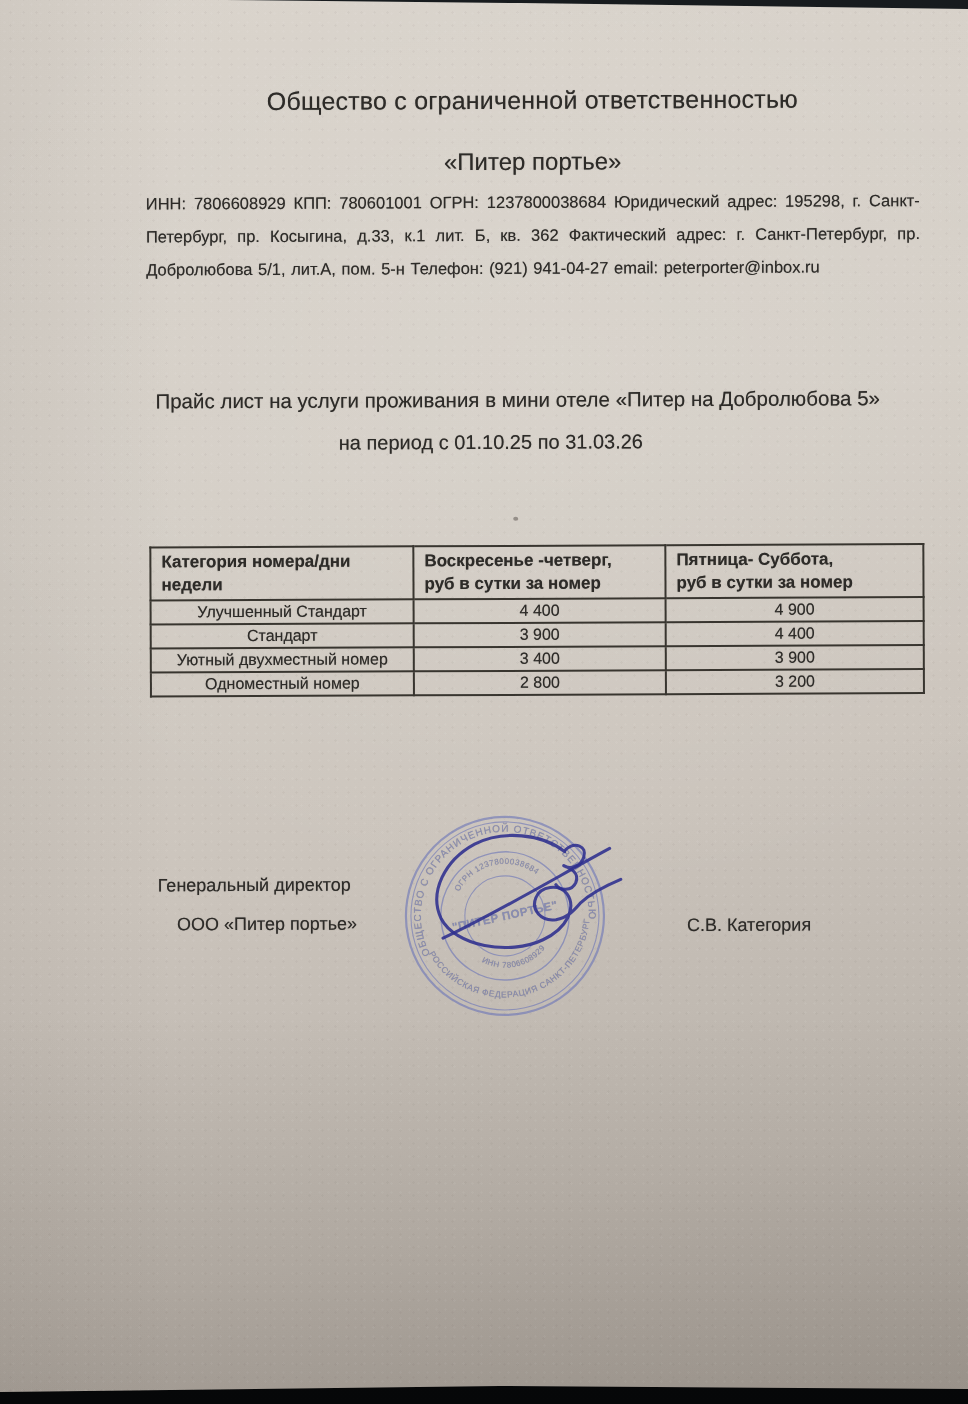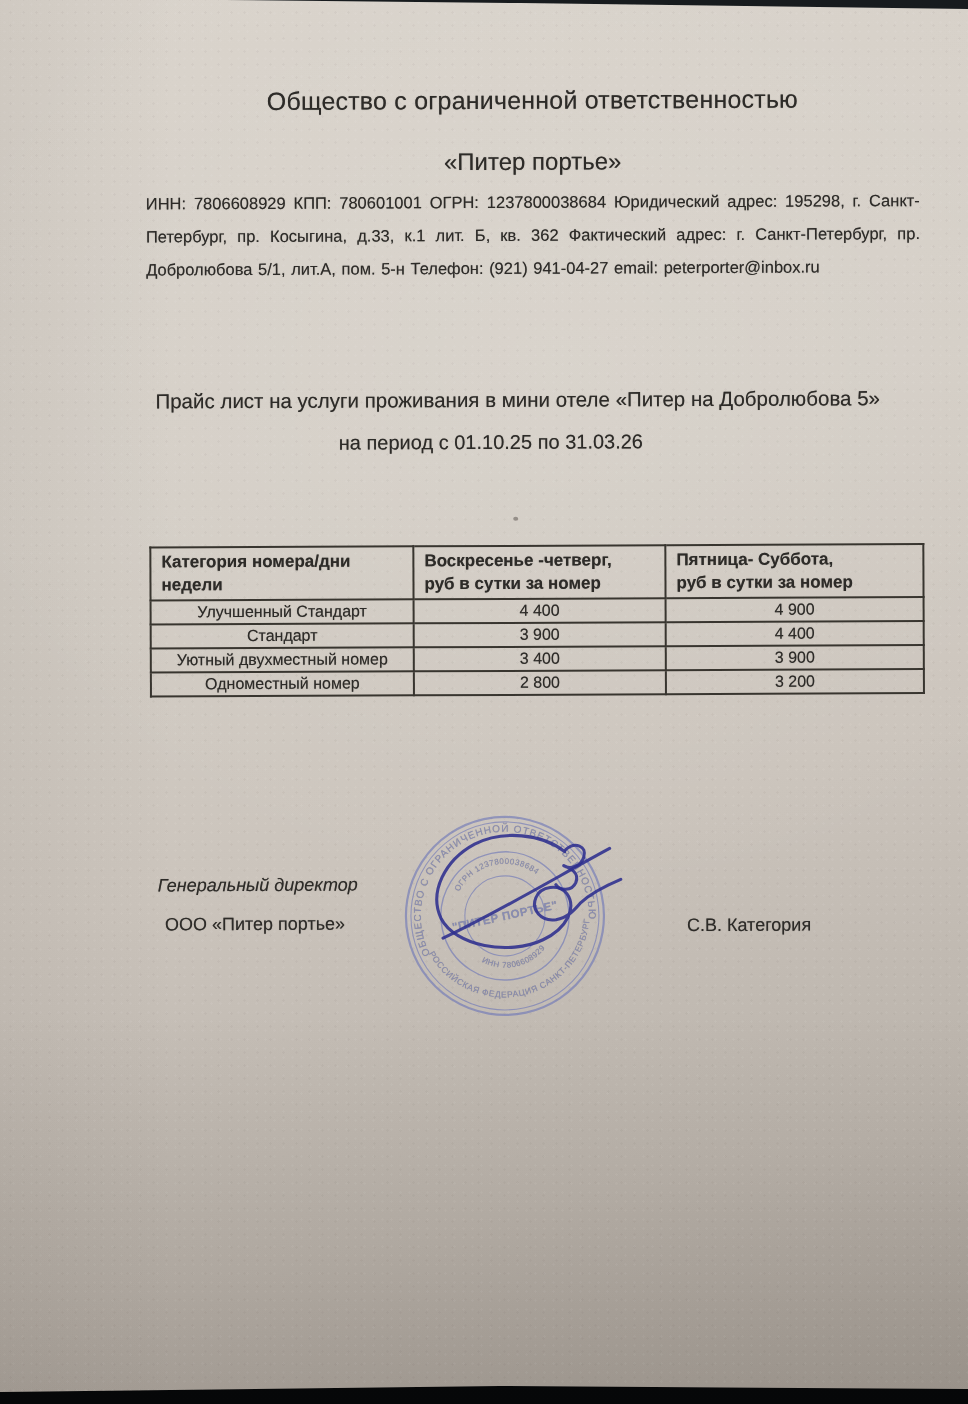--- a/index.html
+++ b/index.html
@@ -78,22 +78,22 @@
   .price-table th {
     font-size: 17px; font-weight: bold; text-align: left;
     padding: 2px 10px 3px 10px; line-height: 23px; vertical-align: top;
   }
   .price-table td {
     font-size: 16px; text-align: center; height: 22px;
     padding: 0 4px; line-height: 22px;
   }
 
   
-  .sig-role1 { position: absolute; left: 157px; top: 874px; font-size: 18px; font-style: italic; }
-  .sig-role2 { position: absolute; left: 164px; top: 913px; font-size: 18px; }
+  .sig-role1 { position: absolute; left: 157px; top: 874px; font-size: 18px; }
+  .sig-role2 { position: absolute; left: 176px; top: 913px; font-size: 18px; }
   .sig-name  { position: absolute; left: 686px; top: 916px; font-size: 18px; }
 
   
   .stamp {
     position: absolute; left: 398px; top: 810px; width: 212px; height: 212px;
     transform: rotate(-12deg); opacity: 0.60;
   }
   .stamp text { fill: #5f6ab0; }
   .stamp circle { stroke: #6a74b8; fill: none; }
 

